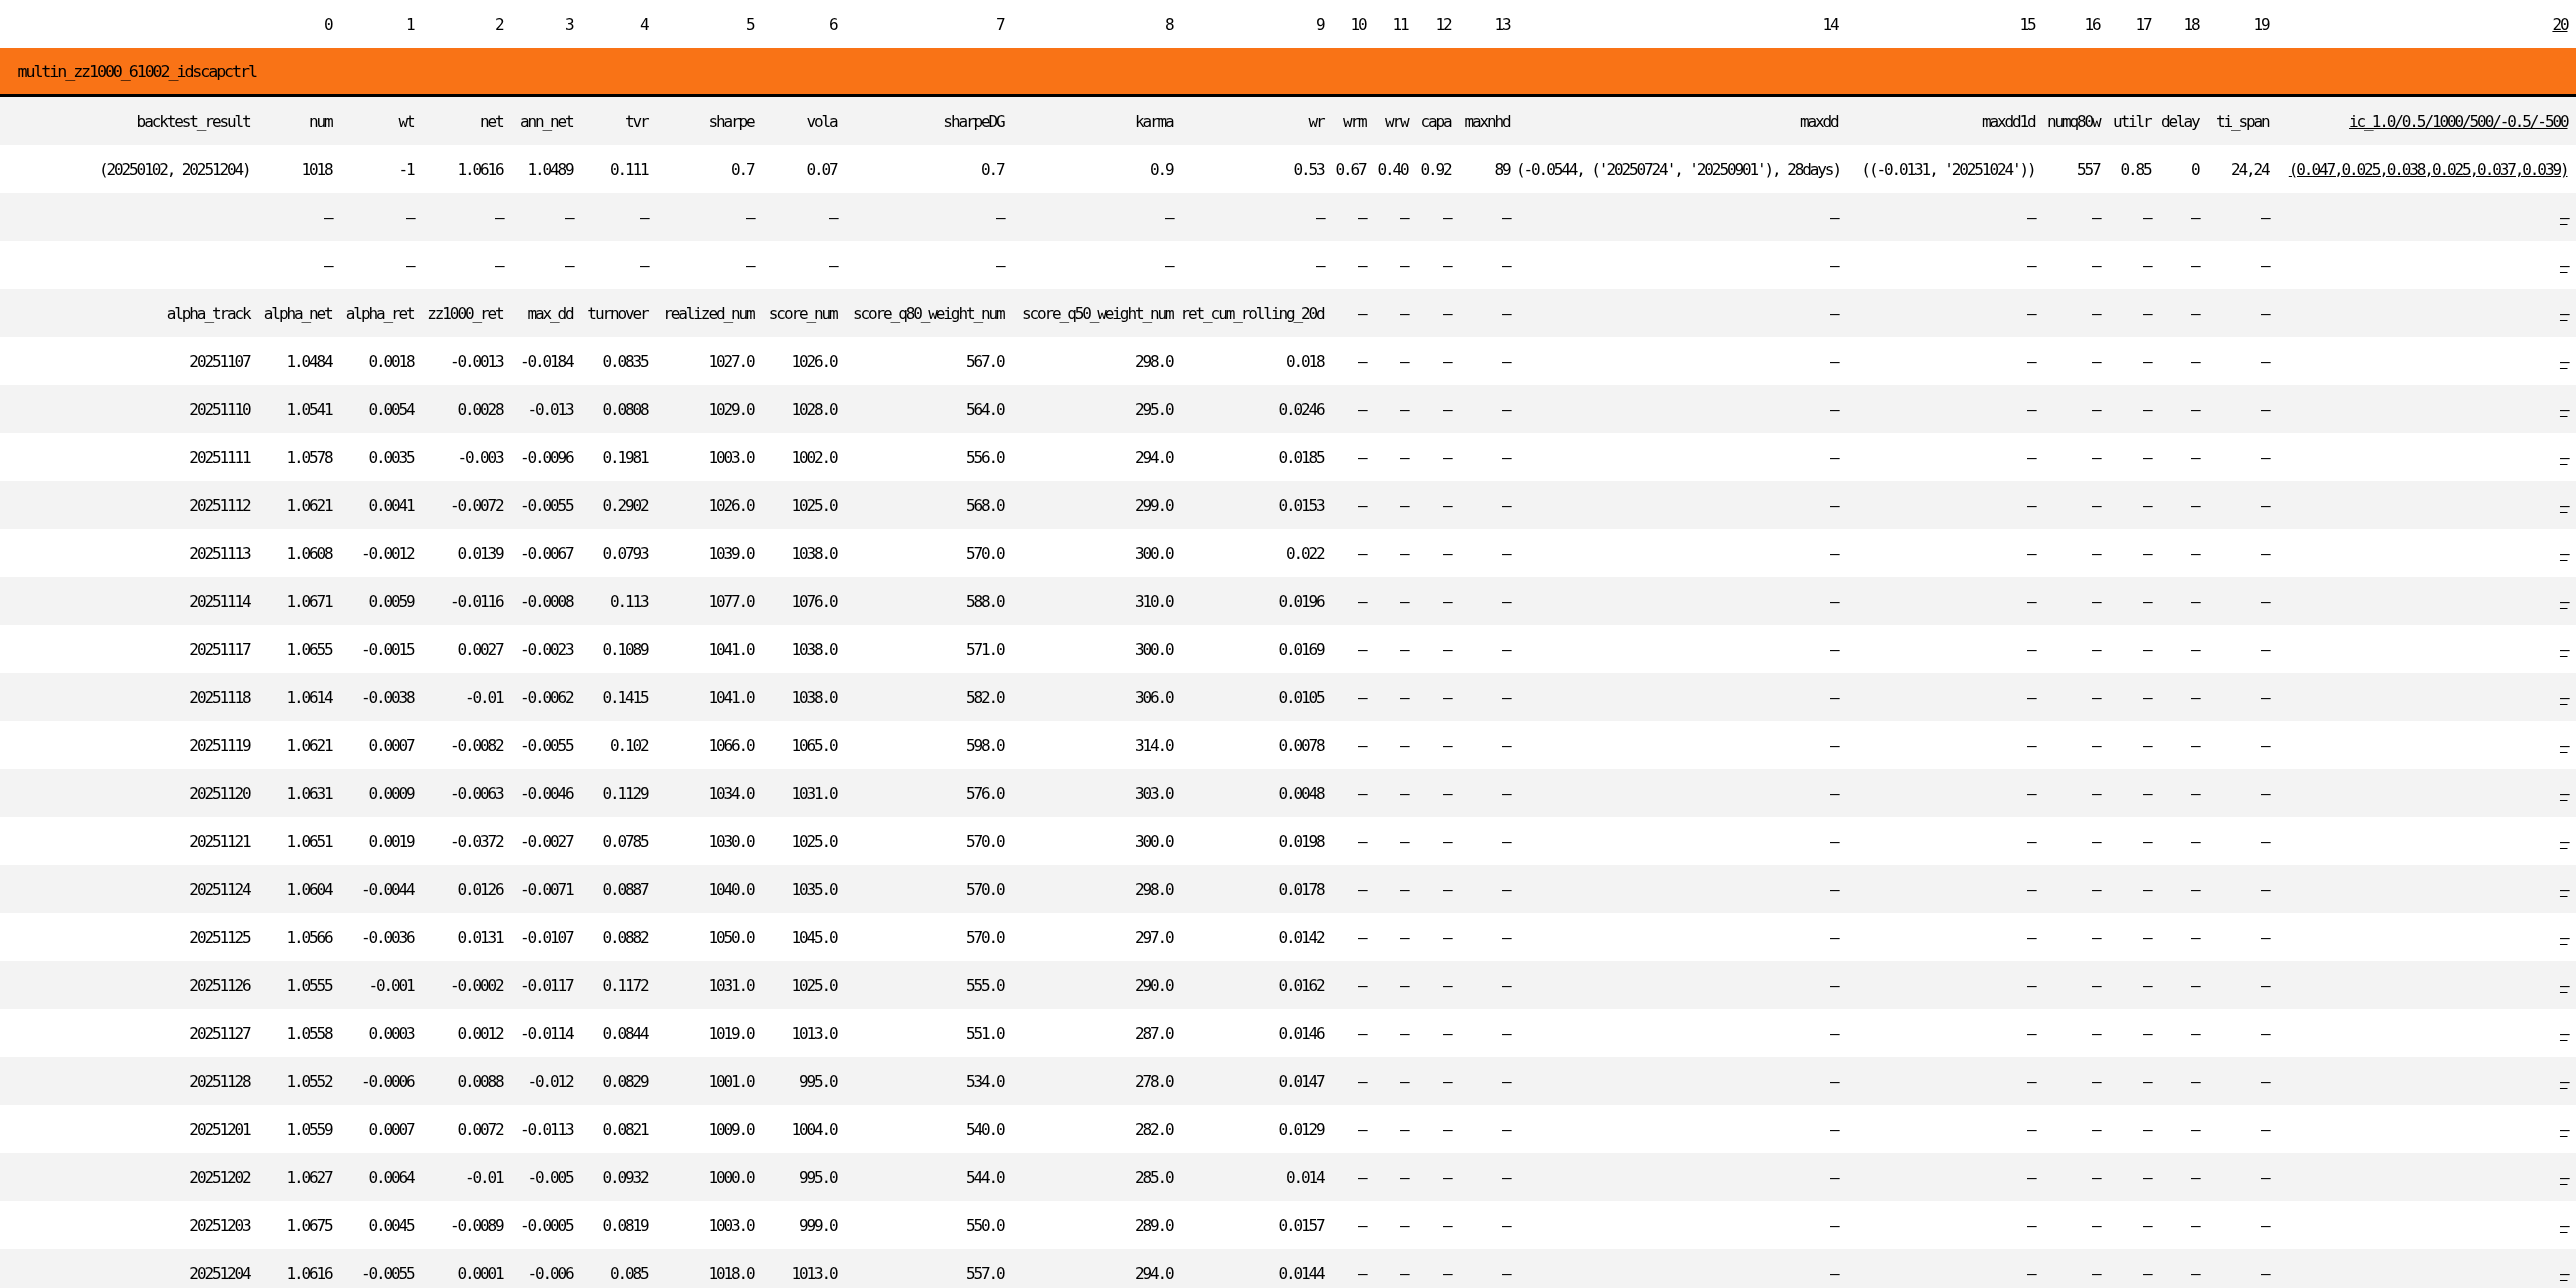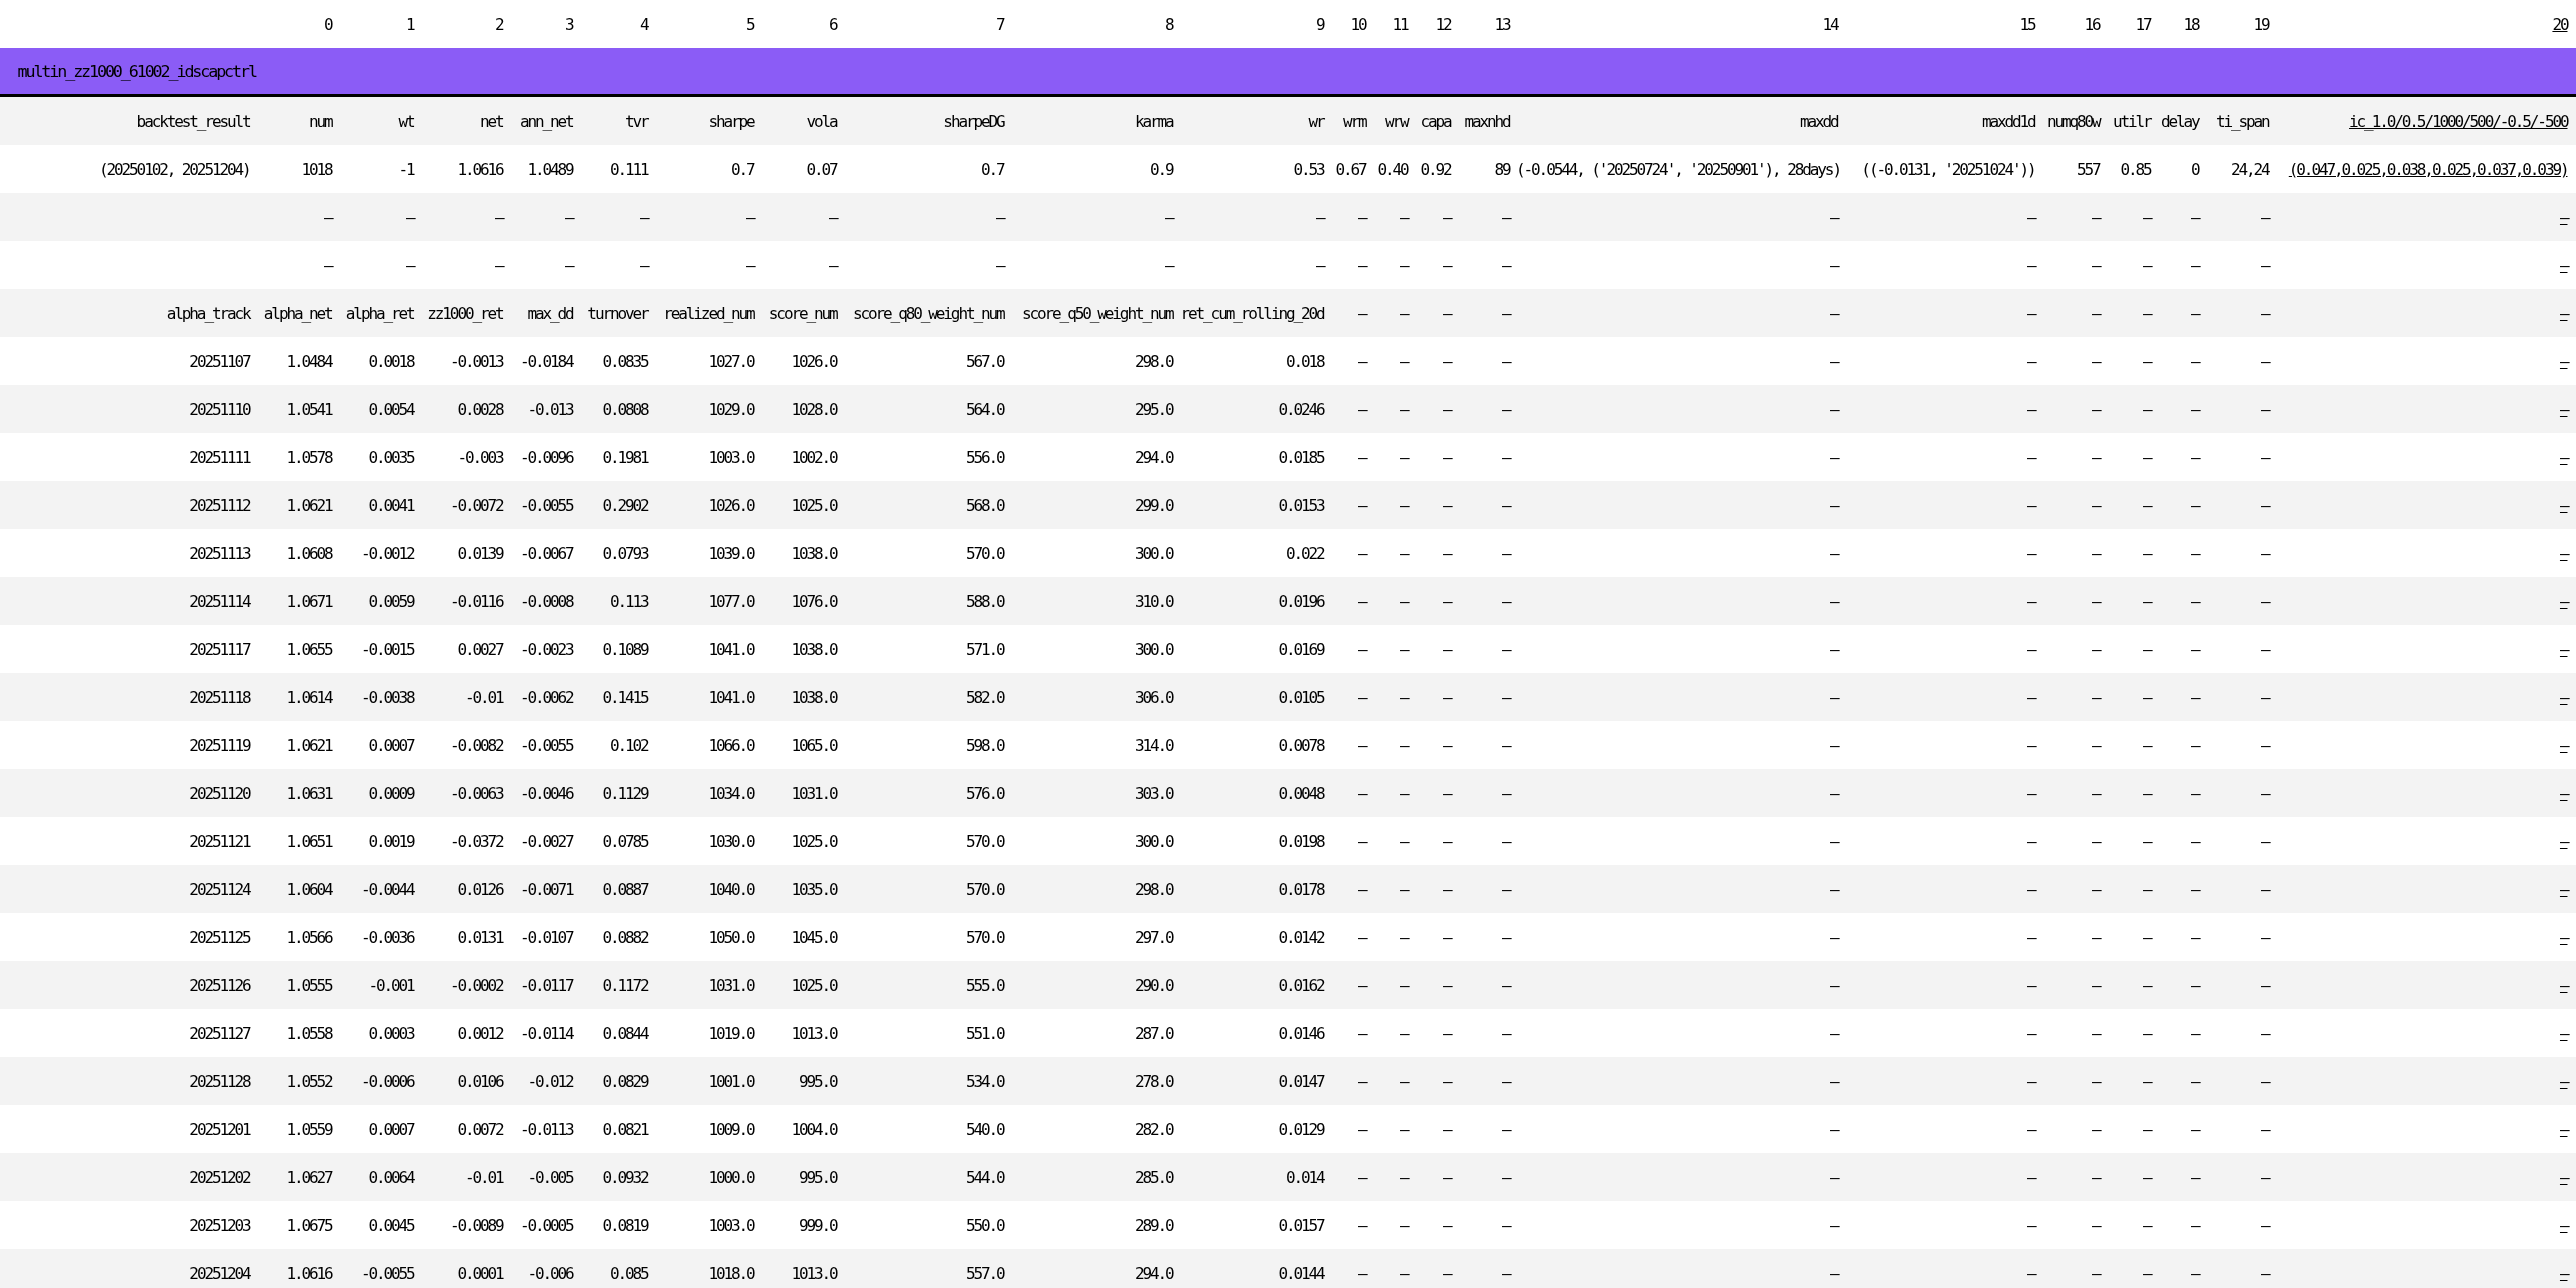--- a/index.html
+++ b/index.html
@@ -13,21 +13,21 @@
     height:48px;padding:0 6.4px 0 0;text-align:right;vertical-align:middle;
     white-space:nowrap;overflow:visible;
   }
   table.t td:last-child{padding-right:9.5px;text-decoration:underline;}
   tr.gray td{background:#f3f3f3;}
   tr.white td{background:#ffffff;}
   tr.row-colnums td{background:#ffffff;height:48px;}
   table.main{border-top:3.2px solid #000;}
   .title-row{
     height:46px;display:flex;align-items:center;padding-left:17.5px;
-    background:#8b5cf6;font-size:16.7px;
+    background:#f97316;font-size:16.7px;
   }
 </style>
 </head>
 <body>
 
 <div>
 
   <table class="t">
     <colgroup>
       <col style="width:256px">
@@ -586,21 +586,21 @@
           <td>—</td>
           <td>—</td>
           <td>—</td>
           <td>—</td>
           <td>—</td>
         </tr>
         <tr class="gray">
           <td>20251128</td>
           <td>1.0552</td>
           <td>-0.0006</td>
-          <td>0.0106</td>
+          <td>0.0088</td>
           <td>-0.012</td>
           <td>0.0829</td>
           <td>1001.0</td>
           <td>995.0</td>
           <td>534.0</td>
           <td>278.0</td>
           <td>0.0147</td>
           <td>—</td>
           <td>—</td>
           <td>—</td>

